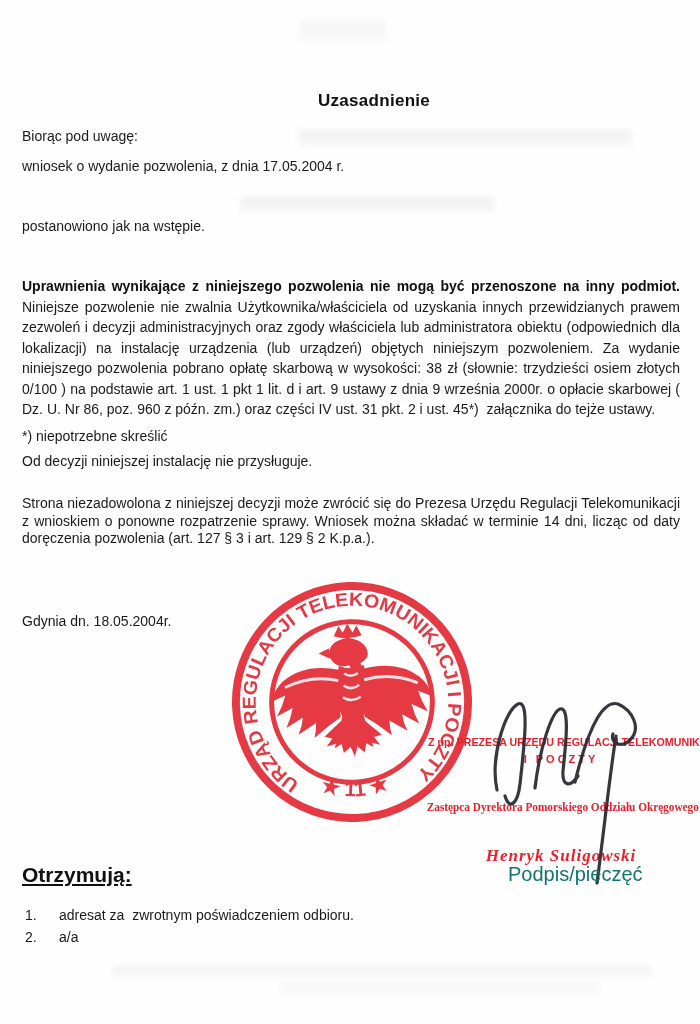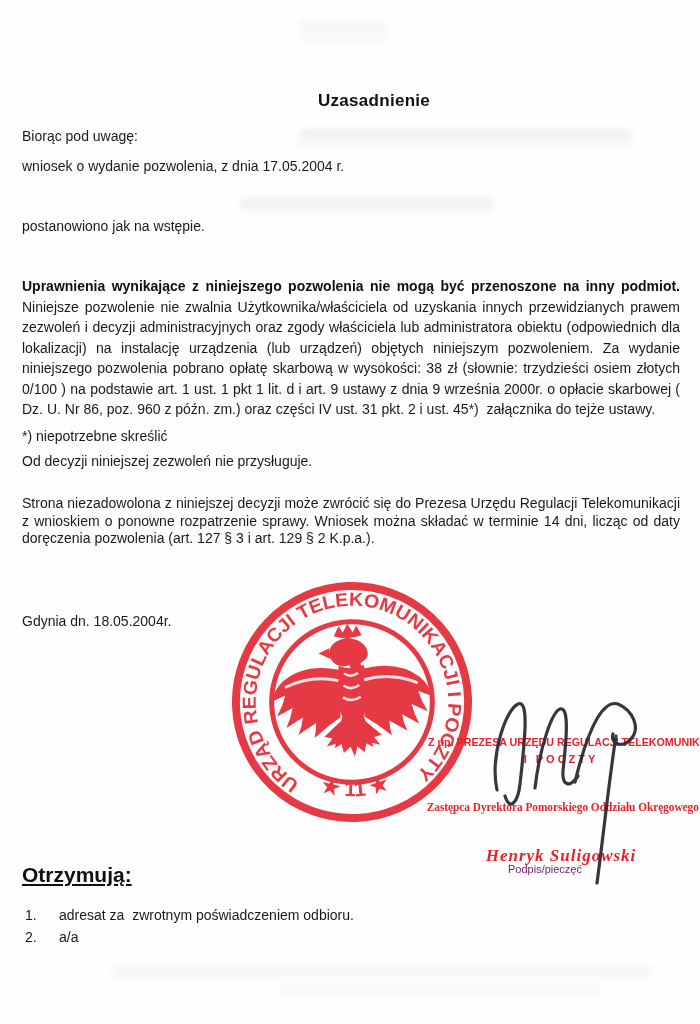--- a/index.html
+++ b/index.html
@@ -24,21 +24,21 @@
   .ghost{position:absolute;background:linear-gradient(#e7e7e7,#f3f3f3);
     filter:blur(2.5px);opacity:.55;border-radius:3px;}
   .stamp-wrap{left:228px;top:578px;width:248px;height:248px;transform:rotate(-2deg);}
   .auth{left:424px;width:274px;text-align:center;color:#ea2128;white-space:nowrap;}
   .auth-l1{top:736px;font-size:11px;font-weight:bold;transform:scaleX(.97);}
   .auth-l2{top:753px;font-size:11px;font-weight:bold;letter-spacing:3px;}
   .deputy{top:801px;font-family:"Liberation Serif",serif;font-size:11.5px;font-weight:bold;transform:scaleX(.98);}
   .signer{top:814px;font-family:"Liberation Serif",serif;font-size:17px;font-weight:bold;font-style:italic;letter-spacing:1px;margin-top:32px;}
   .recipients{left:22px;top:863px;font-size:21px;font-weight:bold;
     text-decoration:underline;color:#101010;}
-  .sig-label{left:508px;top:863px;font-size:11px;color:#701a75;text-align:center;}
+  .sig-label{left:508px;top:863px;font-size:20px;color:#0f766e;text-align:center;}
   .list-row{left:25px;font-size:14px;color:#1a1a1a;}
   .list-num{display:inline-block;width:34px;}
   .list-text{white-space:pre-wrap;}
   .ring-text{font-family:"Liberation Sans",sans-serif;font-weight:bold;font-size:19px;fill:#e32430;}
   .ring-num{font-family:"Liberation Sans",sans-serif;font-weight:bold;font-size:21px;fill:#e32430;}
   .signature-svg{left:455px;top:688px;width:230px;height:210px;}
 </style>
 </head>
 <body>
 
@@ -54,21 +54,21 @@
 
   <div class="abs doc-title">Uzasadnienie</div>
 
   <div class="abs line" style="top:127px;">Biorąc pod uwagę:</div>
   <div class="abs line" style="top:157px;">wniosek o wydanie pozwolenia, z dnia 17.05.2004 r.</div>
   <div class="abs line" style="top:217px;">postanowiono jak na wstępie.</div>
 
   <div class="abs para legal"><b>Uprawnienia wynikające z niniejszego pozwolenia nie mogą być przenoszone na inny podmiot.</b><span> Niniejsze pozwolenie nie zwalnia Użytkownika/właściciela od uzyskania innych przewidzianych prawem zezwoleń i decyzji administracyjnych oraz zgody właściciela lub administratora obiektu (odpowiednich dla lokalizacji) na instalację urządzenia (lub urządzeń) objętych niniejszym pozwoleniem. Za wydanie niniejszego pozwolenia pobrano opłatę skarbową w wysokości: 38 zł (słownie: trzydzieści osiem złotych 0/100 ) na podstawie art. 1 ust. 1 pkt 1 lit. d i art. 9 ustawy z dnia 9 września 2000r. o opłacie skarbowej ( Dz. U. Nr 86, poz. 960 z późn. zm.) oraz części IV ust. 31 pkt. 2 i ust. 45*)  załącznika do tejże ustawy.</span></div>
 
   <div class="abs line footnote">*) niepotrzebne skreślić</div>
-  <div class="abs line" style="top:452px;">Od decyzji niniejszej zezwoleń nie przysługuje.</div>
+  <div class="abs line" style="top:452px;">Od decyzji niniejszej instalację nie przysługuje.</div>
 
   <div class="abs para appeal">Strona niezadowolona z niniejszej decyzji może zwrócić się do Prezesa Urzędu Regulacji Telekomunikacji z wnioskiem o ponowne rozpatrzenie sprawy. Wniosek można składać w terminie 14 dni, licząc od daty doręczenia pozwolenia (art. 127 § 3 i art. 129 § 2 K.p.a.).</div>
 
   <div class="abs line" style="top:612px;">Gdynia dn. 18.05.2004r.</div>
 
   <div class="abs stamp-wrap">
     <svg viewBox="0 0 250 250" width="248" height="248">
       <defs>
         <path id="ringPath" d="M 69.4 204.5 A 97 97 0 1 1 180.6 204.5"></path>
         <path id="bottomPath" d="M 77.5 207.3 A 95 95 0 0 0 172.5 207.3"></path>

